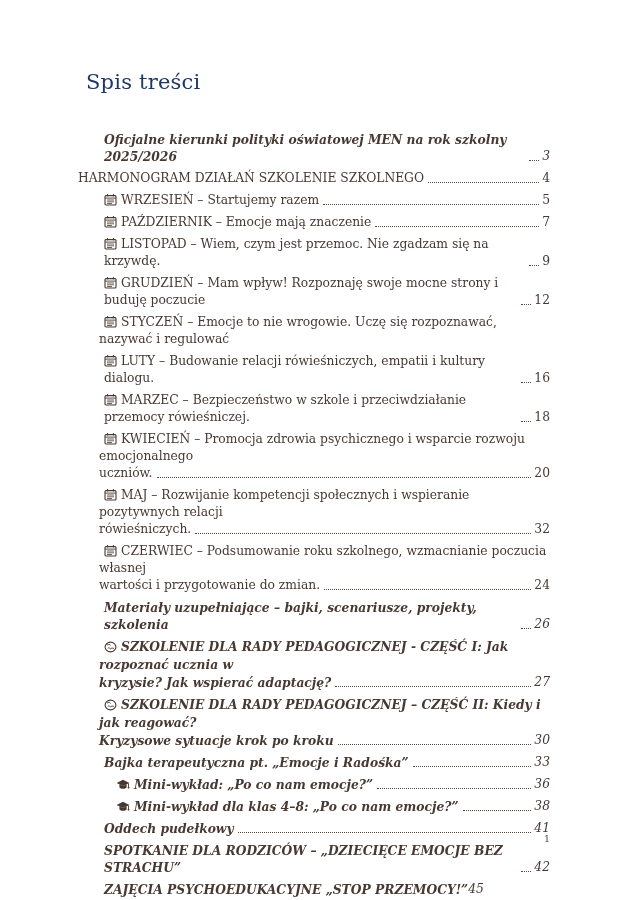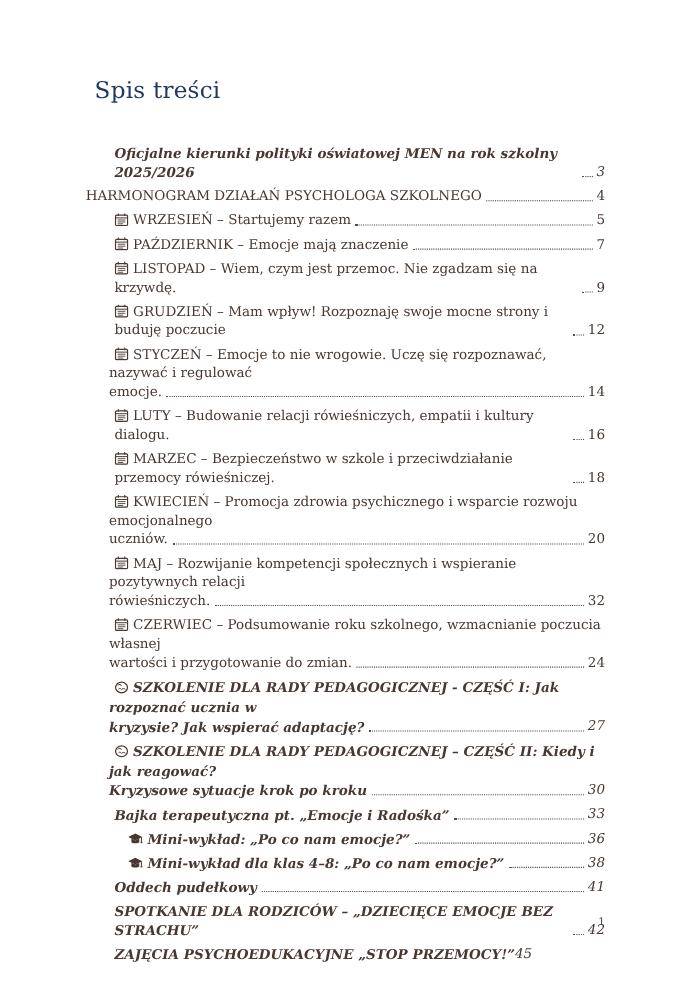--- a/index.html
+++ b/index.html
@@ -51,21 +51,21 @@
 <div id="toc">
     <div class="entry l2 bold-italic">
       <div class="row first">
         <span class="txt">Oficjalne kierunki polityki oświatowej MEN na rok szkolny 2025/2026</span>
         <span class="leader"></span>
         <span class="pg">3</span>
       </div>
     </div>
     <div class="entry l1 regular">
       <div class="row first">
-        <span class="txt">HARMONOGRAM DZIAŁAŃ PSYCHOLOGA SZKOLNEGO</span>
+        <span class="txt">HARMONOGRAM DZIAŁAŃ SZKOLENIE SZKOLNEGO</span>
         <span class="leader"></span>
         <span class="pg">4</span>
       </div>
     </div>
     <div class="entry l2 italic">
       <div class="row first">
         <span class="txt"><span class="icon"><svg width="13" height="13" viewBox="0 0 13 13" fill="none" stroke="currentColor">
               <rect x="1" y="2.6" width="11" height="9.4" rx="1" stroke-width="1.1"></rect>
               <line x1="1" y1="5.1" x2="12" y2="5.1" stroke-width="0.9"></line>
               <line x1="3.6" y1="1" x2="3.6" y2="3.4" stroke-width="1"></line>
@@ -126,25 +126,20 @@
     <div class="entry l2 italic">
       <div class="row first mid"><span class="txt"><span class="icon"><svg width="13" height="13" viewBox="0 0 13 13" fill="none" stroke="currentColor">
               <rect x="1" y="2.6" width="11" height="9.4" rx="1" stroke-width="1.1"></rect>
               <line x1="1" y1="5.1" x2="12" y2="5.1" stroke-width="0.9"></line>
               <line x1="3.6" y1="1" x2="3.6" y2="3.4" stroke-width="1"></line>
               <line x1="9.4" y1="1" x2="9.4" y2="3.4" stroke-width="1"></line>
               <line x1="3" y1="7" x2="10" y2="7" stroke-width="0.8"></line>
               <line x1="3" y1="8.8" x2="10" y2="8.8" stroke-width="0.8"></line>
               <line x1="3" y1="10.5" x2="8" y2="10.5" stroke-width="0.8"></line>
             </svg></span>STYCZEŃ – Emocje to nie wrogowie. Uczę się rozpoznawać, nazywać i regulować</span></div>
-      <div class="row">
-        <span class="txt">emocje.</span>
-        <span class="leader"></span>
-        <span class="pg">14</span>
-      </div>
     </div>
     <div class="entry l2 italic">
       <div class="row first">
         <span class="txt"><span class="icon"><svg width="13" height="13" viewBox="0 0 13 13" fill="none" stroke="currentColor">
               <rect x="1" y="2.6" width="11" height="9.4" rx="1" stroke-width="1.1"></rect>
               <line x1="1" y1="5.1" x2="12" y2="5.1" stroke-width="0.9"></line>
               <line x1="3.6" y1="1" x2="3.6" y2="3.4" stroke-width="1"></line>
               <line x1="9.4" y1="1" x2="9.4" y2="3.4" stroke-width="1"></line>
               <line x1="3" y1="7" x2="10" y2="7" stroke-width="0.8"></line>
               <line x1="3" y1="8.8" x2="10" y2="8.8" stroke-width="0.8"></line>
@@ -208,20 +203,27 @@
               <line x1="3.6" y1="1" x2="3.6" y2="3.4" stroke-width="1"></line>
               <line x1="9.4" y1="1" x2="9.4" y2="3.4" stroke-width="1"></line>
               <line x1="3" y1="7" x2="10" y2="7" stroke-width="0.8"></line>
               <line x1="3" y1="8.8" x2="10" y2="8.8" stroke-width="0.8"></line>
               <line x1="3" y1="10.5" x2="8" y2="10.5" stroke-width="0.8"></line>
             </svg></span>CZERWIEC – Podsumowanie roku szkolnego, wzmacnianie poczucia własnej</span></div>
       <div class="row">
         <span class="txt">wartości i przygotowanie do zmian. </span>
         <span class="leader"></span>
         <span class="pg">24</span>
+      </div>
+    </div>
+    <div class="entry l2 bold-italic">
+      <div class="row first">
+        <span class="txt">Materiały uzupełniające – bajki, scenariusze, projekty, szkolenia</span>
+        <span class="leader"></span>
+        <span class="pg">26</span>
       </div>
     </div>
     <div class="entry l2 bold-italic">
       <div class="row first mid"><span class="txt"><span class="icon"><svg width="13" height="12" viewBox="0 0 13 12" fill="none" stroke="currentColor">
               <ellipse cx="6.5" cy="6" rx="5.4" ry="4.9" stroke-width="1.1"></ellipse>
               <path d="M3 4.2c1.4-1.6 3-1.1 3.4.4" stroke-width="0.9"></path>
               <path d="M6.2 8.2c.9-1.4 2.8-1.5 3.9-.5" stroke-width="0.9"></path>
               <path d="M3.8 7.3c.8-.8 1.9-.6 2.2.3" stroke-width="0.9"></path>
             </svg></span>SZKOLENIE DLA RADY PEDAGOGICZNEJ - CZĘŚĆ I: Jak rozpoznać ucznia w</span></div>
       <div class="row">

